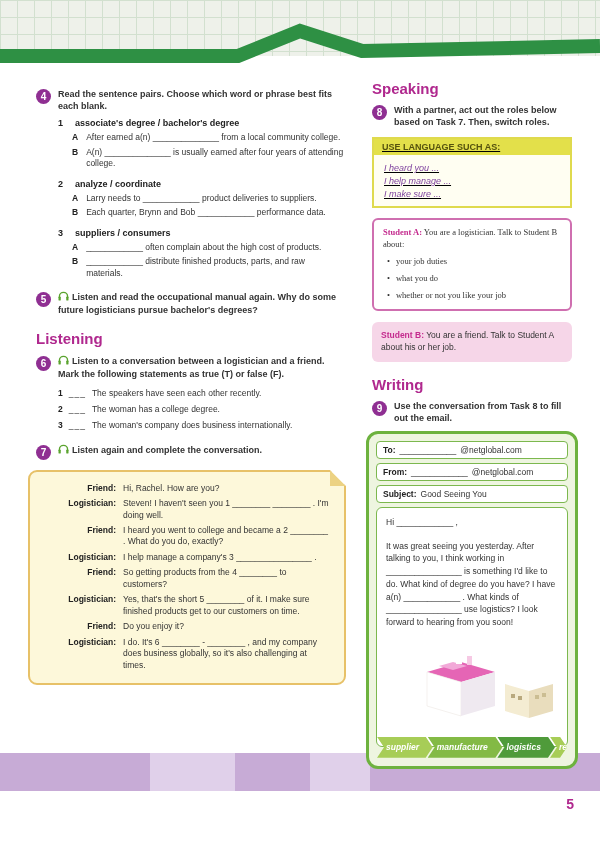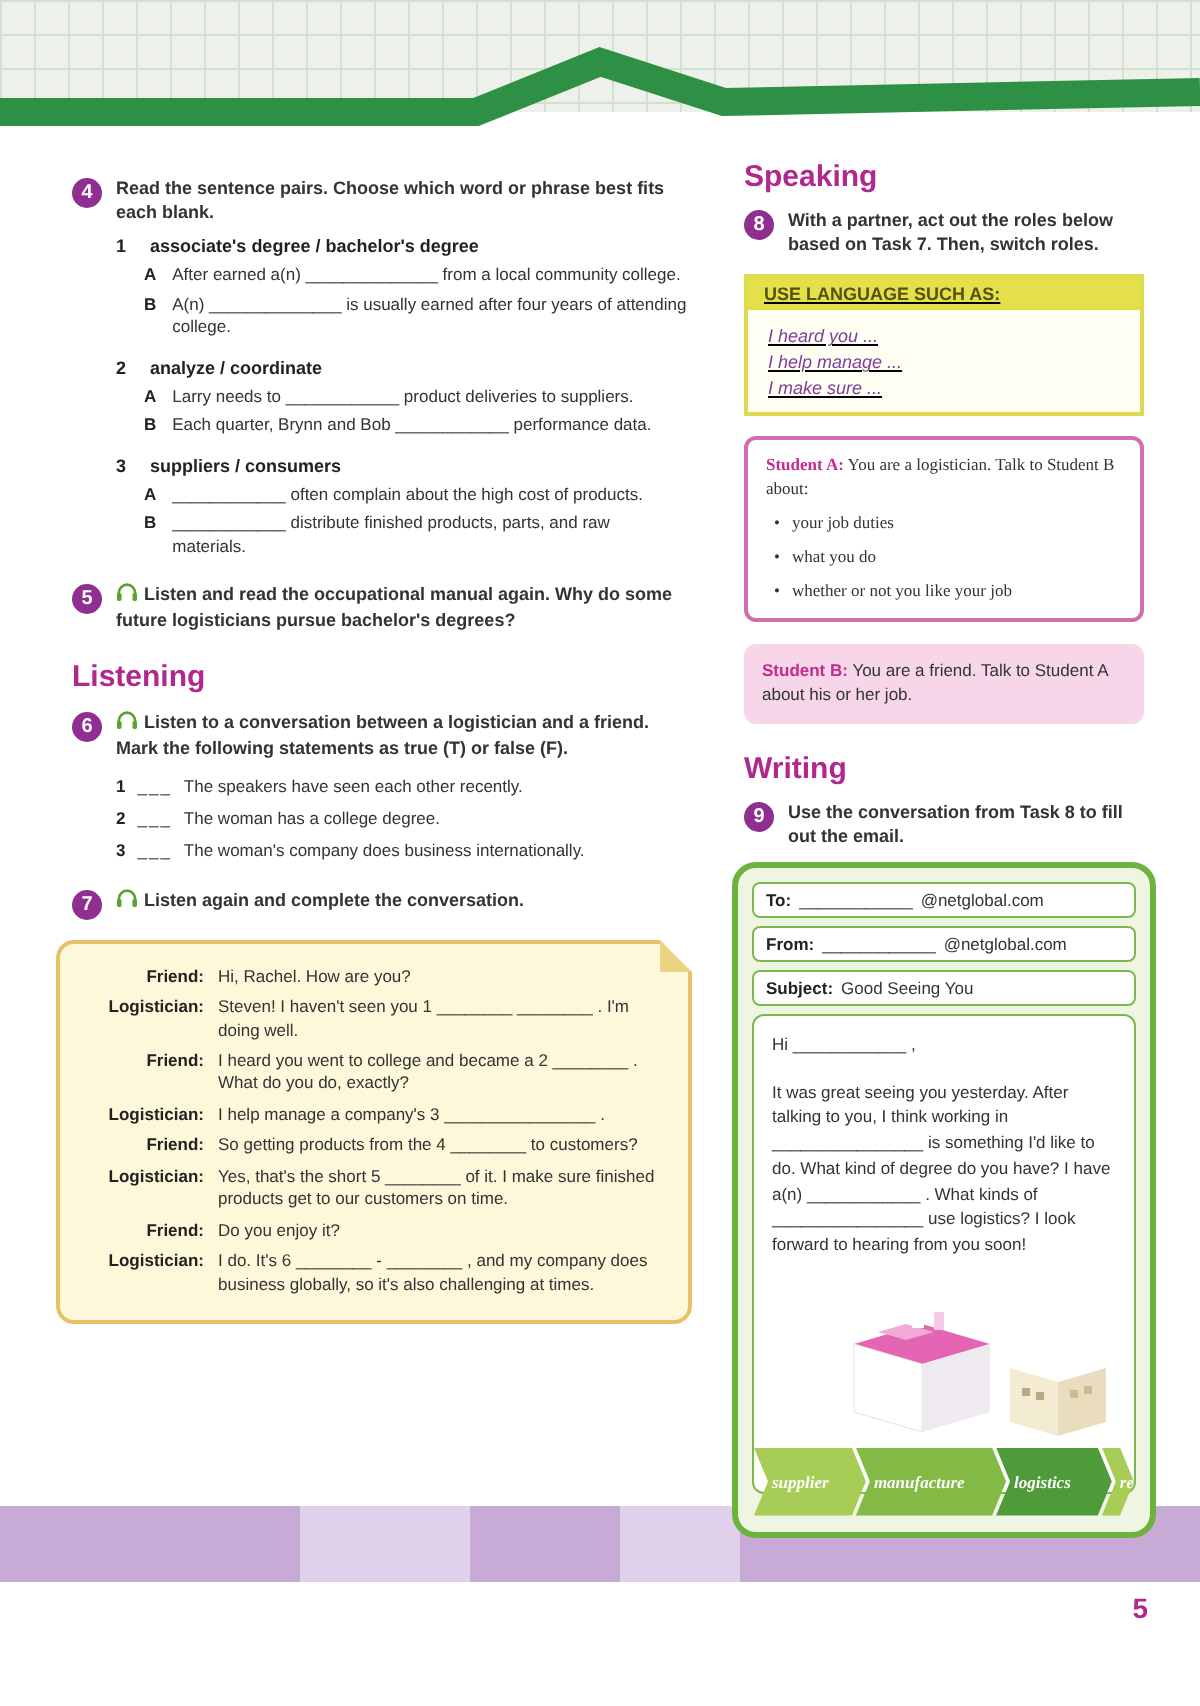--- a/index.html
+++ b/index.html
@@ -37,21 +37,21 @@
   .pair-head { display:flex; gap:12px; font-size:9px; font-weight:bold; color:#222; margin-bottom:4px; }
   .sub { display:flex; gap:8px; font-size:8.5px; color:#333; line-height:1.35; margin:3px 0 3px 14px; }
   .sub .letter { font-weight:bold; color:#222; }
 
   .stmts { margin:7px 0 0 22px; }
   .stmt { display:flex; gap:6px; font-size:8.5px; color:#333; margin-bottom:6px; }
   .stmt .snum { font-weight:bold; color:#222; }
   .stmt .sblank { letter-spacing:1px; }
 
   .dlg { position:relative; margin:10px 0 0 -8px; width:318px; background:#fdf8da; border:2px solid #e7c168;
-    border-radius:9px; padding:11px 14px 12px 10px; }
+    border-radius:9px; padding:11px 14px 12px 24px; }
   .fold { position:absolute; top:-2px; right:-2px; }
   .drow { display:grid; grid-template-columns:62px 1fr; column-gap:7px; font-size:8.5px; line-height:1.35; margin-bottom:4px; }
   .spk { text-align:right; font-weight:bold; color:#222; }
   .dtx { color:#333; }
 
   .uselang { margin-top:9px; border:2px solid #dfda4e; background:#fffef2;text-decoration:underline; }
   .uselang .hdr { background:#e3e04a; color:#55520e; font-weight:bold; font-size:9px; padding:3px 8px; }
   .uselang .phrases { padding:5px 10px 7px; }
   .uselang .ph { font-size:9px; font-style:italic; color:#7d3f9d; margin-top:3px; }
 
@@ -64,21 +64,21 @@
 
   .email { position:relative; margin:7px 0 0 -6px; width:212px; height:338px; background:#eef5e0;
     border:3px solid #6db23e; border-radius:12px; padding:7px; }
   .efield { display:flex; align-items:center; gap:4px; background:#fff; border:1.5px solid #7cb84e; border-radius:4px;
     padding:3px 6px; margin-bottom:4px; font-size:8.5px; color:#333; }
   .efield .elabel { font-weight:bold; color:#222; }
   .ebody { position:relative; background:#fff; border:1.5px solid #7cb84e; border-radius:6px; padding:8px 9px;
     height:240px; font-size:8.5px; color:#333; line-height:1.5; }
   .ebody .greet { margin-bottom:11px; }
   .buildings { position:absolute; right:8px; bottom:26px; }
-  .ribbon { position:absolute; left:8px; right:8px; bottom:8px; height:34px; display:flex; overflow:hidden;font-family:Liberation Serif, serif; }
+  .ribbon { position:absolute; left:8px; right:8px; bottom:8px; height:21px; display:flex; overflow:hidden; }
   .seg { height:100%; display:flex; align-items:center; padding-left:9px; color:#fff; font-size:8.5px;
     font-style:italic; font-weight:bold; white-space:nowrap;
     clip-path:polygon(0 0, calc(100% - 7px) 0, 100% 50%, calc(100% - 7px) 100%, 0 100%, 7px 50%); }
   .seg + .seg { margin-left:-5px; }
   .seg1 { width:58px; background:#a7cd57; }
   .seg2 { width:78px; background:#83ba45; }
   .seg3 { width:60px; background:#4f9b3a; }
   .seg4 { flex:1; background:#a7cd57; }
 </style>
 </head>

